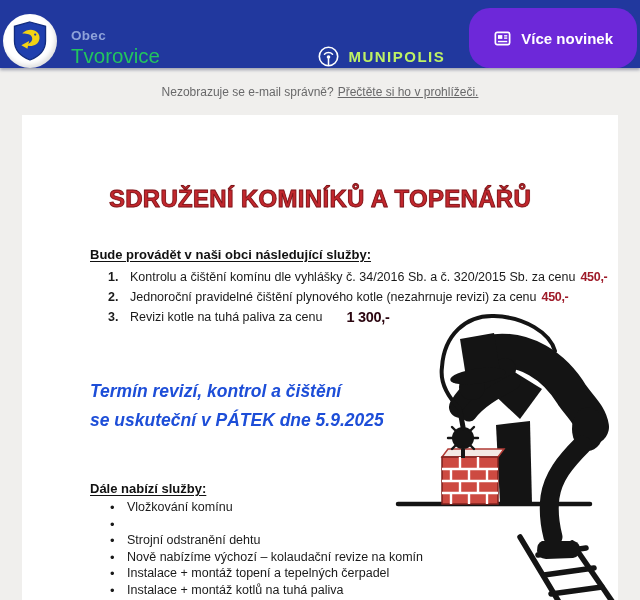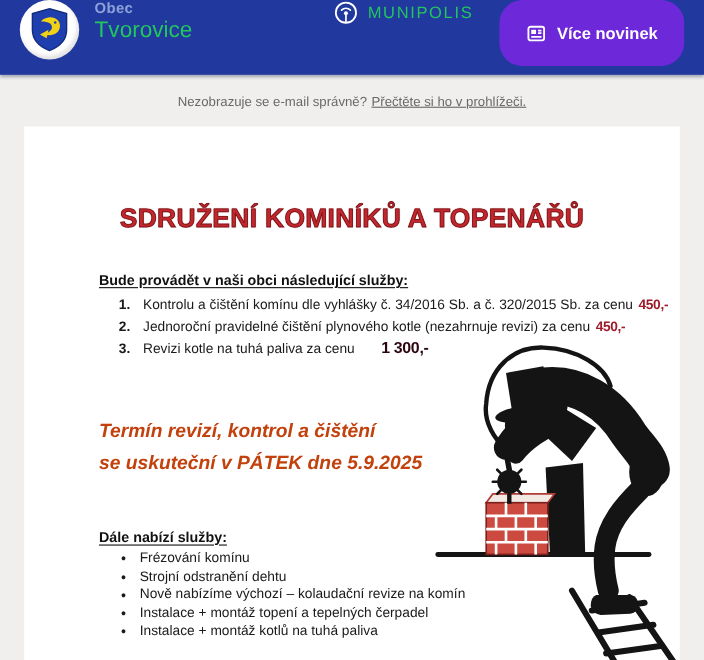--- a/index.html
+++ b/index.html
@@ -7,36 +7,36 @@
   body {
     font-family: "Liberation Sans", sans-serif;
     background:#f0efed;
     overflow:hidden;
     position:relative;
   }
 
   
   .topbar {
     height:68px; background:#21389e;
-    display:flex; align-items:flex-start;
-    padding:0 18px;
+    display:flex; align-items:flex-end;
+    padding:0 3px;
     box-shadow:0 2px 3px rgba(10,20,60,.35);
     position:relative; z-index:5;
   }
   .logo-circle {
     width:54px; height:54px; border-radius:50%;
     background:#fff; display:flex; align-items:center; justify-content:center;
     box-shadow:inset -2px -3px 4px rgba(0,0,0,.12);
     flex:0 0 auto;
   }
   .org-block { margin-left:14px; }
   .org-label { color:#8ea2d9; font-size:13.5px; font-weight:bold; letter-spacing:.3px; }
   .org-name  { color:#22c55e; font-size:20.5px; margin-top:1px; }
   .brand { margin-left:auto; display:flex; align-items:center; gap:8px; cursor:pointer; }
-  .brand-name { color:#22c55e; font-size:15px; font-weight:normal; letter-spacing:1.5px; }
+  .brand-name { color:#bef264; font-size:15px; font-weight:bold; letter-spacing:1.5px; }
   .news-btn {
     margin-left:24px;
     height:60px; border:none; border-radius:21px;
     background:#6d28d9; color:#fff;
     font-family:"Liberation Sans",sans-serif;
     font-size:15px; font-weight:bold;
     display:flex; align-items:center; gap:9px;
     padding:0 24px; cursor:pointer;
   }
 
@@ -65,21 +65,21 @@
     font-size:13px; font-weight:bold; color:#111;
     text-decoration:underline; text-underline-offset:2px;
   }
   .svc-list { margin-top:5px; }
   .srow { display:flex; margin-left:86px; line-height:20px; font-size:12.5px; color:#1a1a1a; white-space:nowrap; }
   .snum { font-weight:bold; width:22px; flex:0 0 auto; }
   .price { font-weight:bold; color:#9e1b29; margin-left:5px; letter-spacing:-.3px; }
   .price-dark { color:#2b0610; font-size:14.5px;margin-left:24px; }
 
   .schedule { margin:50px 0 12px 68px; font-size:17.5px; font-weight:bold; font-style:italic;
-              color:#c2410c; line-height:29px; }
+              color:#1d4ed8; line-height:29px; }
 
   .extra-heading { margin-top:46px; }
   .blist { margin-top:4px; }
   .brow { display:flex; margin-left:88px; line-height:15.5px; font-size:12.5px; color:#1a1a1a; white-space:nowrap; }
   .bdot { width:17px; flex:0 0 auto; }
   .bdot::before { content:"•"; font-size:13px; }
 
   .art { position:absolute; left:368px; top:182px; width:250px; height:310px; }
 </style>
 </head>
@@ -151,21 +151,24 @@
   <div class="schedule">
     <div>Termín revizí, kontrol a čištění</div>
     <div>se uskuteční v PÁTEK dne 5.9.2025</div>
   </div>
 
   <div class="sec-heading extra-heading">Dále nabízí služby:</div>
 
   <div class="blist">
     <div class="brow">
         <span class="bdot"></span>
-        <span>Frézování komínu</span>
+        <span>Vložkování komínu</span>
+      </div>
+    <div class="brow">
+        <span class="bdot"></span>
       </div>
     <div class="brow">
         <span class="bdot"></span>
         <span>Strojní odstranění dehtu</span>
       </div>
     <div class="brow">
         <span class="bdot"></span>
         <span>Nově nabízíme výchozí – kolaudační revize na komín</span>
       </div>
     <div class="brow">

